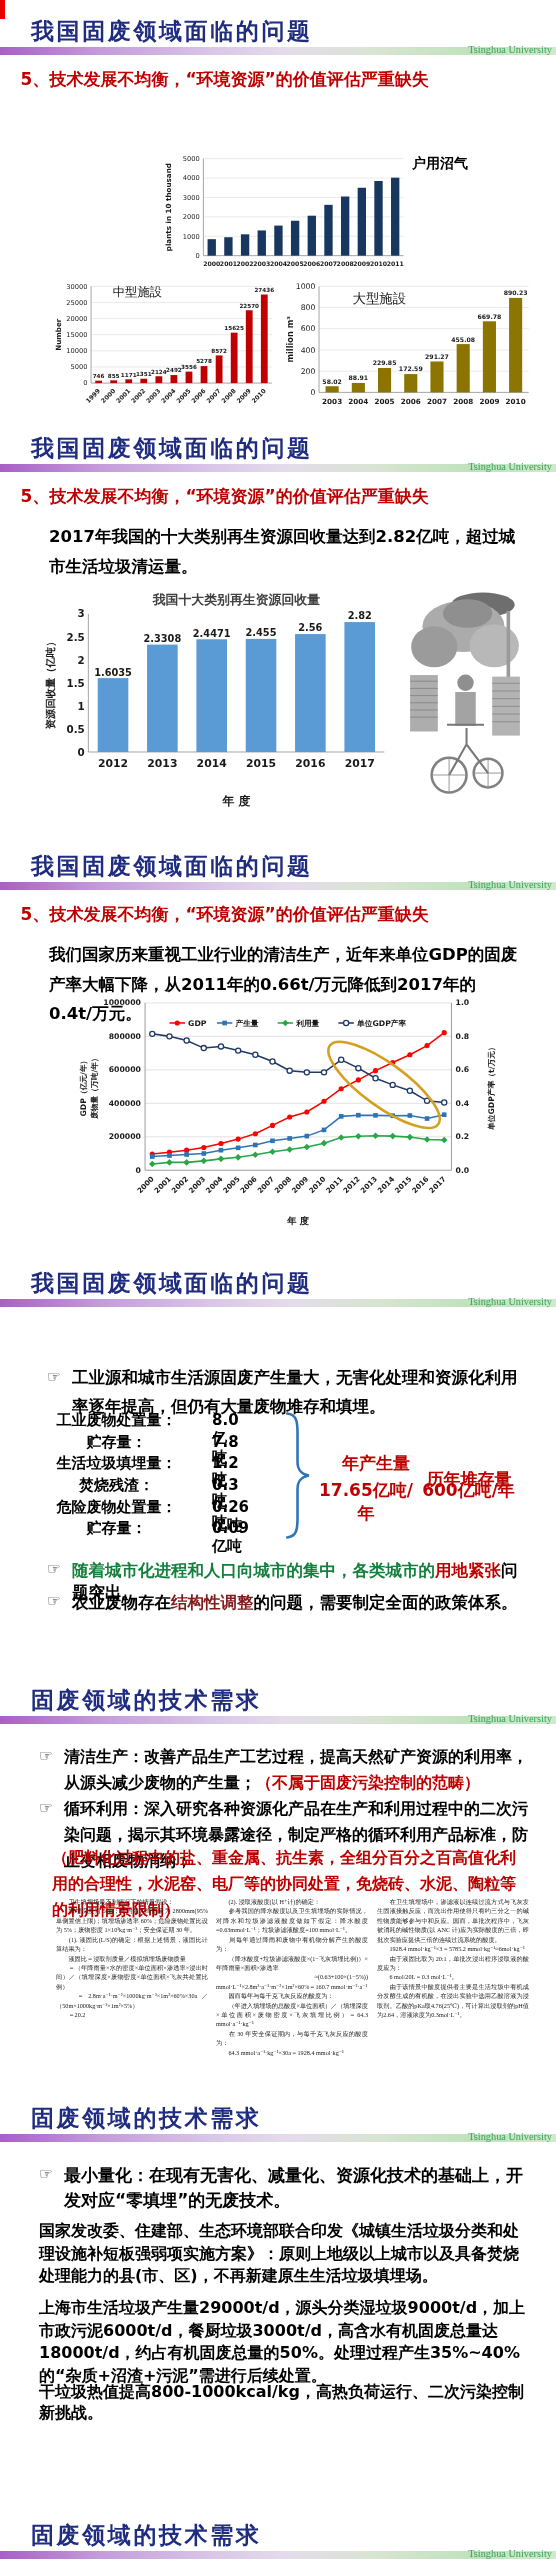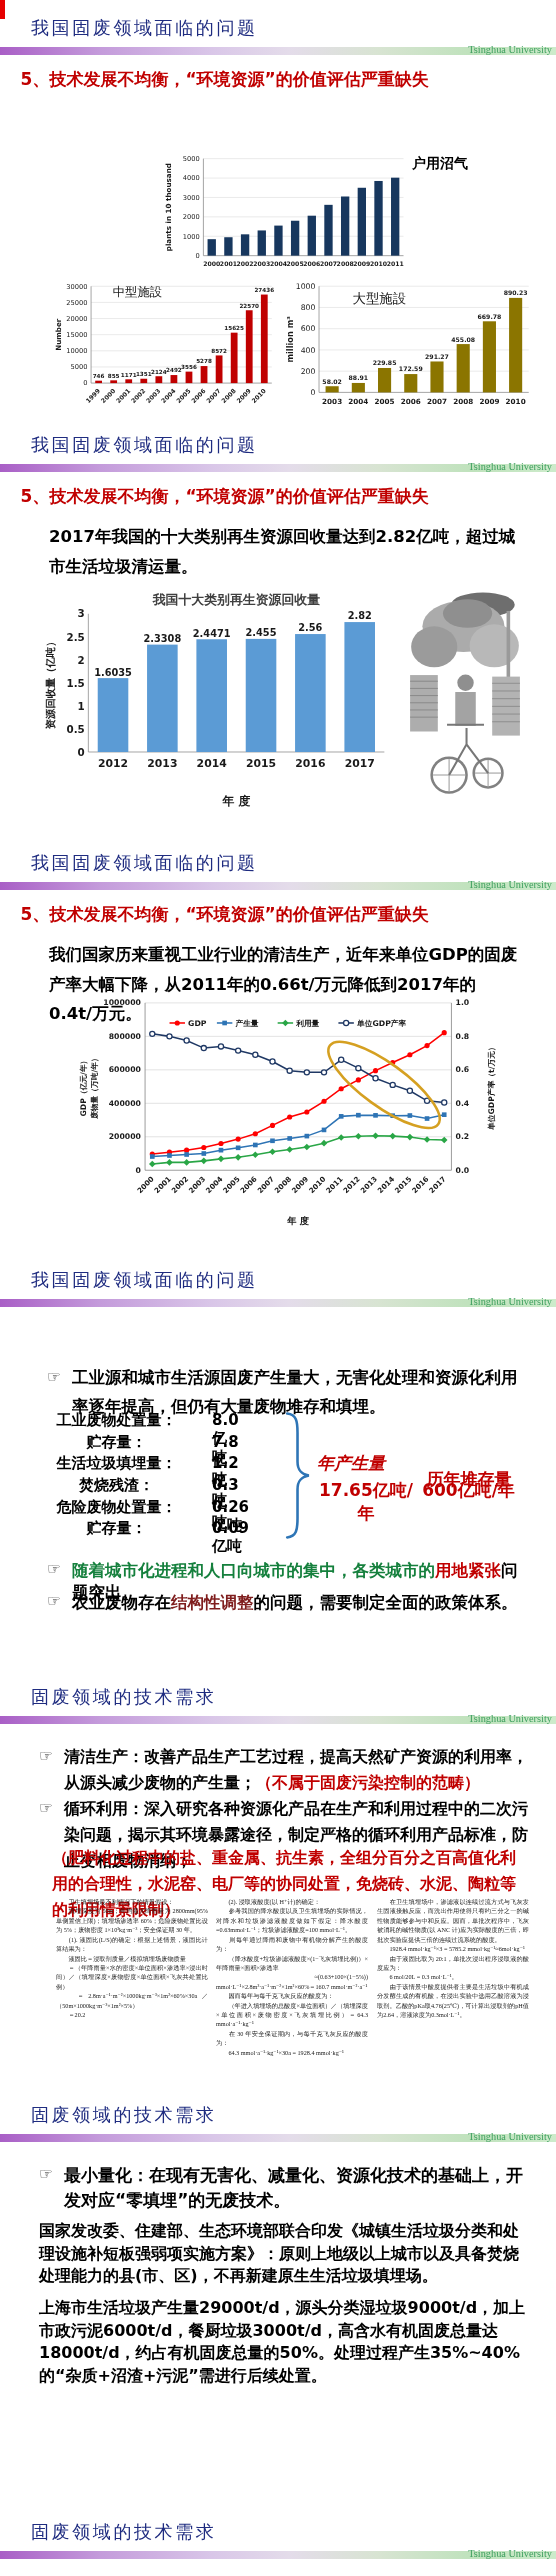--- a/index.html
+++ b/index.html
@@ -1,20 +1,20 @@
 <!DOCTYPE html>
 <html style="font-size:8.2px"><head>
 <meta charset="utf-8">
 <style>
   html,body{margin:0;padding:0;background:#fff;}
   body{font-family:"DejaVu Sans","Liberation Sans",sans-serif;width:556px;}
   .page{position:relative;width:556px;height:3338px;background:#fff;overflow:hidden;}
   .slide{position:absolute;left:0;width:556px;height:417px;background:#fff;overflow:hidden;}
   .abs{position:absolute;}
-  .s-title{left:31px;top:15.5px;font-size:18px;font-weight:400;color:#1F2C80;letter-spacing:2.6px;white-space:nowrap;text-align:right;}
+  .s-title{left:31px;top:15.5px;font-size:23px;font-weight:700;color:#1F2C80;letter-spacing:2.6px;white-space:nowrap;text-align:right;}
   .band{left:0;top:47px;width:556px;height:7.7px;
     background:linear-gradient(90deg,#A95FC6 0%,#C49BDB 18%,#D9C6E8 38%,#E4DCEA 52%,#D8E4D2 68%,#BFE2BC 85%,#CDEBCB 100%);}
   .tsinghua{right:4.1px;top:44px;font-family:"Liberation Serif","DejaVu Serif",serif;font-size:10.3px;color:#3FA05F;z-index:3;}
   .s-heading{left:20.6px;top:68px;font-size:17px;font-weight:800;color:#C00000;white-space:nowrap;}
   .s-body{left:49px;top:105px;width:469px;font-size:16.5px;font-weight:700;color:#000;line-height:1.8;}
   .corner-stripe{left:0;top:0;width:5.2px;height:19px;background:#E60000;}
   .chart-side-label{font-size:14px;font-weight:800;color:#000;}
   .bullet{display:flex;font-weight:700;color:#000;}
   .bullet .fi{flex:none;width:25px;font-size:15.5px;color:#222;}
   .bullet .bt{flex:1;}
@@ -424,21 +424,21 @@
       <span class="stat-label">危险废物处置量：</span>
         <span class="stat-value">0.26亿吨</span>
       </div>
     <div class="stat-row" style="top:267px;">
       <span class="stat-label">贮存量：</span>
         <span class="stat-value">0.09亿吨</span>
       </div>
     <svg class="abs" style="left:282px;top:159px;" width="30" height="129" viewBox="0 0 58 250">
       <path d="M10,5 C28,7 30,20 30,42 L30,98 C30,114 36,122 52,125 C36,128 30,136 30,152 L30,208 C30,230 28,243 10,245" fill="none" stroke="#2E75B6" stroke-width="5" stroke-linecap="round"></path>
     </svg>
-    <div class="abs redtxt" style="left:317px;top:200px;width:93px;text-align:left;font-size:17px;font-style:italic;">年产生量</div>
+    <div class="abs redtxt" style="left:317px;top:200px;width:93px;text-align:right;font-size:17px;">年产生量</div>
     <div class="abs redtxt" style="left:420px;top:216px;width:98px;text-align:center;font-size:17px;">历年堆存量</div>
     <div class="abs redtxt" style="left:312px;top:227px;width:108px;text-align:center;font-size:17px;">17.65亿吨/年</div>
     <div class="abs redtxt" style="left:421px;top:227px;width:95px;text-align:center;font-size:17px;">600亿吨/年</div>
     <div class="abs bullet" style="left:47px;top:308px;width:484px;font-size:16.5px;">
       <span class="fi">☞</span>
       <span class="bt"><span style="color: #15803d; margin-top: 43px;">随着城市化进程和人口向城市的集中，各类城市的</span><span style="color: rgb(192, 0, 0);">用地紧张</span><span style="color: rgb(0, 0, 0);">问题突出。</span></span>
     </div>
     <div class="abs bullet" style="left:47px;top:340px;width:484px;font-size:16.5px;">
       <span class="fi">☞</span>
       <span class="bt"><span style="color: rgb(0, 0, 0);">农业废物存在</span><span style="color: #7f1d1d;">结构性调整</span><span style="color: rgb(0, 0, 0);">的问题，需要制定全面的政策体系。</span></span>
@@ -484,20 +484,21 @@
   <section class="slide" style="top:2087px;">
     <div class="abs s-title">固废领域的技术需求</div>
     <div class="abs band"></div>
     <div class="abs tsinghua">Tsinghua University</div>
     <div class="abs bullet" style="left:39px;top:76px;width:495px;font-size:17px;line-height:1.45;">
       <span class="fi">☞</span>
       <span class="bt">最小量化：在现有无害化、减量化、资源化技术的基础上，开发对应“零填埋”的无废技术。</span>
     </div>
     <div class="abs" style="left:39px;top:133px;width:489px;font-size:16px;font-weight:700;line-height:1.42;color:#000;">国家发改委、住建部、生态环境部联合印发《城镇生活垃圾分类和处理设施补短板强弱项实施方案》：原则上地级以上城市以及具备焚烧处理能力的县(市、区)，不再新建原生生活垃圾填埋场。</div>
     <div class="abs" style="left:39px;top:210px;width:495px;font-size:16px;font-weight:700;line-height:1.42;color:#000;">上海市生活垃圾产生量29000t/d，源头分类湿垃圾9000t/d，加上市政污泥6000t/d，餐厨垃圾3000t/d，高含水有机固废总量达18000t/d，约占有机固废总量的50%。处理过程产生35%~40%的“杂质+沼渣+污泥”需进行后续处置。</div>
+    <div class="abs" style="left:39px;top:295px;width:495px;font-size:16px;font-weight:700;color:#000;">干垃圾热值提高800-1000kcal/kg，高热负荷运行、二次污染控制新挑战。</div>
   </section>
 
   <section class="slide" style="top:2504px;">
     <div class="abs s-title">固废领域的技术需求</div>
     <div class="abs band"></div>
     <div class="abs tsinghua">Tsinghua University</div>
 
   </section>
 
 </div>

